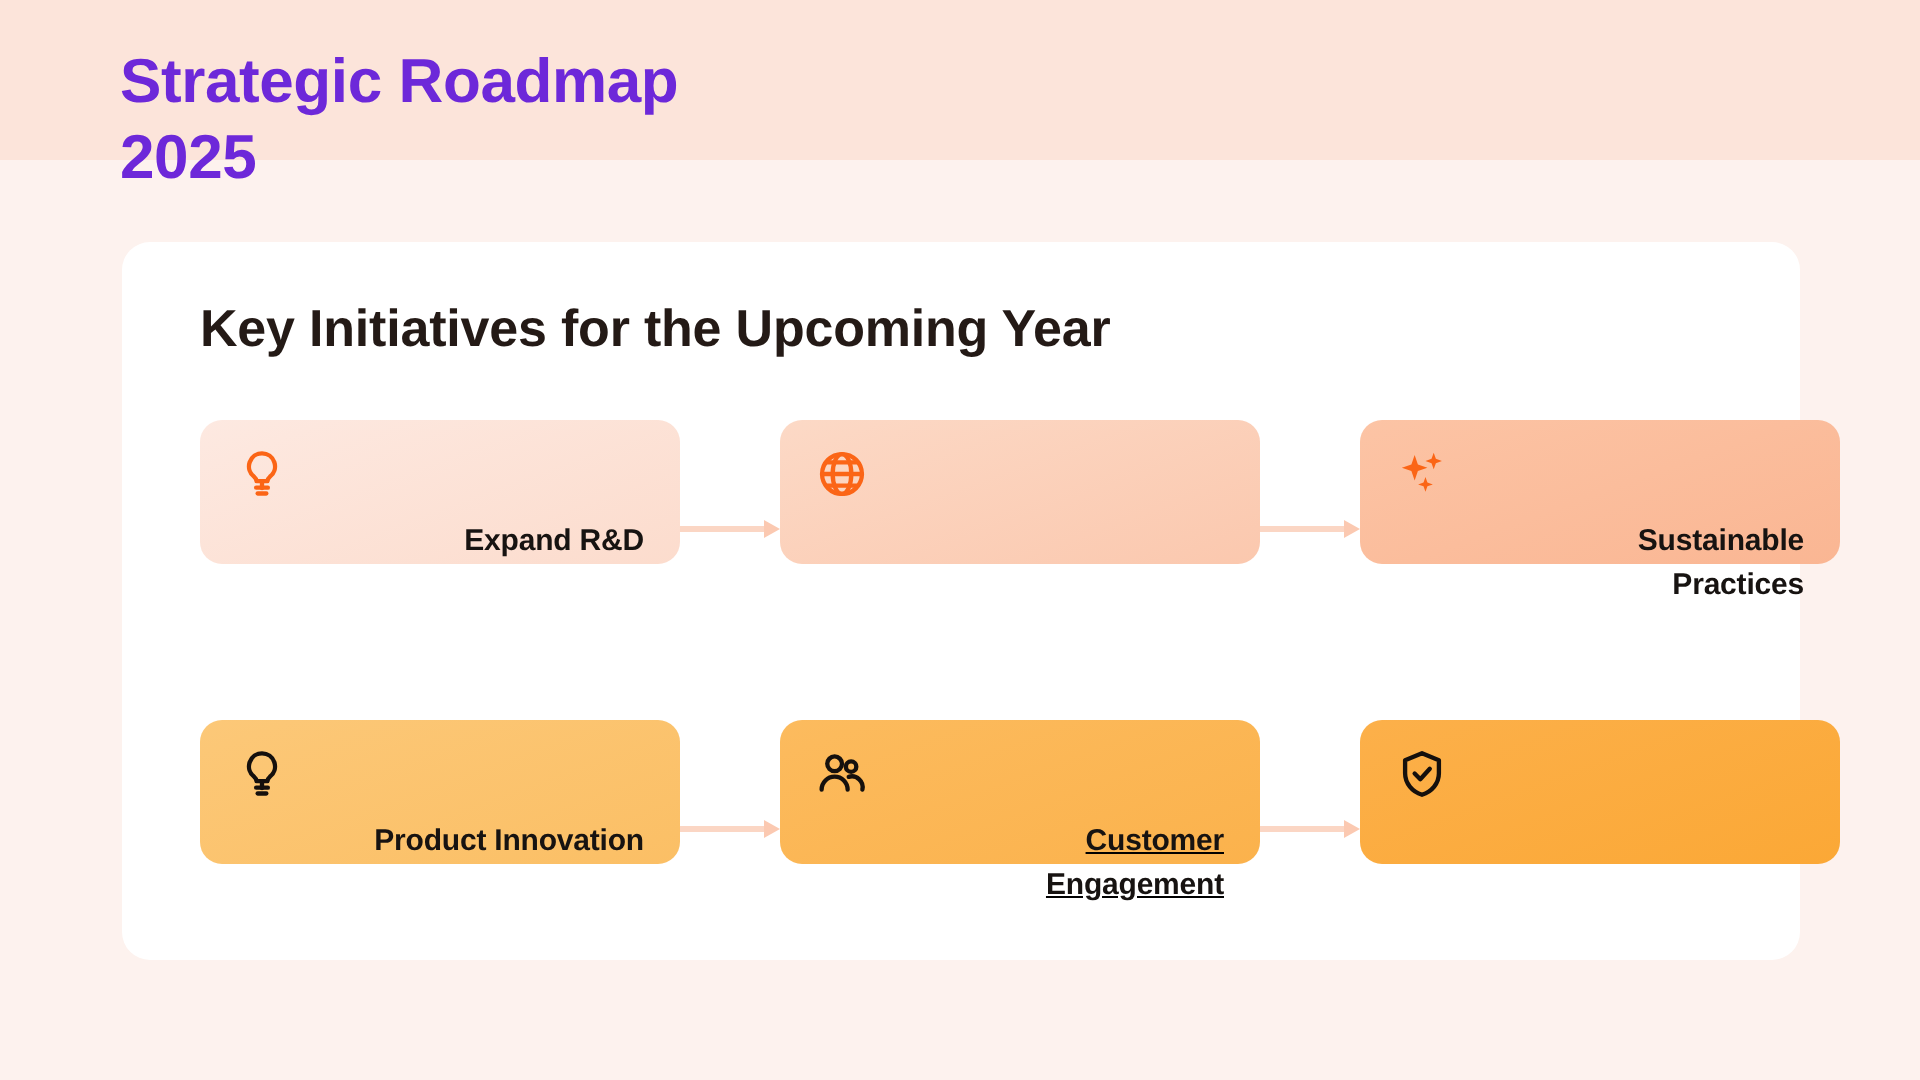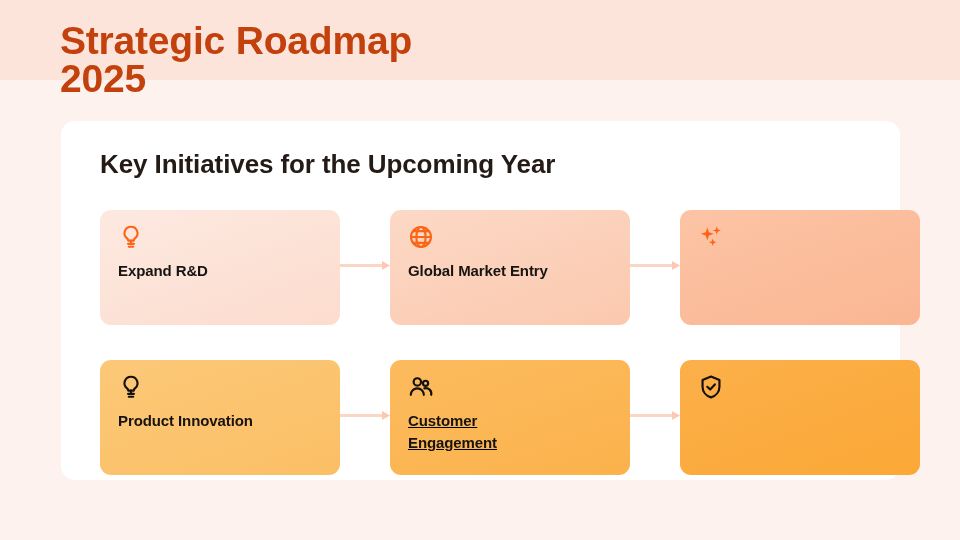--- a/index.html
+++ b/index.html
@@ -22,25 +22,25 @@
     left: 0; top: 0;
     width: 960px; height: 80px;
     background: #FCE4DA;
   }
 
   #page-title {
     position: absolute;
     left: 60px;
     top: 22px;
     width: 600px;
-    font-size: 39px;
+    font-size: 31px;
     font-weight: bold;
     line-height: 38px;
     letter-spacing: -0.2px;
-    color: #c2410c;
+    color: #6d28d9;
     white-space: pre-line;
   }
 
   
   #content-panel {
     position: absolute;
     left: 61px;
     top: 121px;
     width: 839px;
     height: 359px;
@@ -55,24 +55,25 @@
     font-size: 26px;
     font-weight: bold;
     letter-spacing: -0.1px;
     color: #241A16;
   }
 
   
   .card {
     position: absolute;
     width: 240px;
-    height: 115px;
+    height: 72px;
     border-radius: 11px;
     padding: 14px 18px 16px 18px;
     overflow: visible;
+    text-align: right;
   }
 
   .card-icon {
     display: block;
     width: 26px;
     height: 26px;
     margin-bottom: 10px;
   }
 
   .card-label {
@@ -163,31 +164,32 @@
 <div class="card" id="card-1">
   <span class="card-icon">
     <svg width="26" height="26" viewBox="0 0 24 24" fill="none" stroke="#FB6516" stroke-width="2" stroke-linecap="round" stroke-linejoin="round">
       <circle cx="12" cy="12" r="9.2"></circle>
       <line x1="2.8" y1="12" x2="21.2" y2="12"></line>
       <line x1="4.8" y1="6.6" x2="19.2" y2="6.6"></line>
       <line x1="4.8" y1="17.4" x2="19.2" y2="17.4"></line>
       <ellipse cx="12" cy="12" rx="4.3" ry="9.2"></ellipse>
     </svg>
   </span>
-  <div class="card-label">Global Market Entry</div>
 </div>
 
 <div class="card" id="card-2">
   <span class="card-icon">
     <svg width="26" height="26" viewBox="0 0 24 24" fill="#FB6516">
       <path d="M8.6 3.2 L10.1 7.6 L14.5 9.1 L10.1 10.6 L8.6 15 L7.1 10.6 L2.7 9.1 L7.1 7.6 Z"></path>
       <path d="M17.4 2.2 L18.4 5.0 L21.2 6.0 L18.4 7.0 L17.4 9.8 L16.4 7.0 L13.6 6.0 L16.4 5.0 Z"></path>
       <path d="M13.6 13.4 L14.5 15.9 L17.0 16.8 L14.5 17.7 L13.6 20.2 L12.7 17.7 L10.2 16.8 L12.7 15.9 Z"></path>
     </svg>
   </span>
+  <div class="card-label">Sustainable
+Practices</div>
 </div>
 
 <div class="card" id="card-3">
   <span class="card-icon">
     <svg width="26" height="26" viewBox="0 0 24 24" fill="none" stroke="#15100D" stroke-width="2" stroke-linecap="round" stroke-linejoin="round">
       <path d="M12 2.5a6 6 0 0 0-3.6 10.8c.6.5 1 1.2 1.1 2h5c.1-.8.5-1.5 1.1-2A6 6 0 0 0 12 2.5z"></path>
       <line x1="12" y1="15.3" x2="12" y2="18.5"></line>
       <line x1="9.3" y1="18.3" x2="14.7" y2="18.3"></line>
       <line x1="10" y1="21" x2="14" y2="21"></line>
     </svg>

